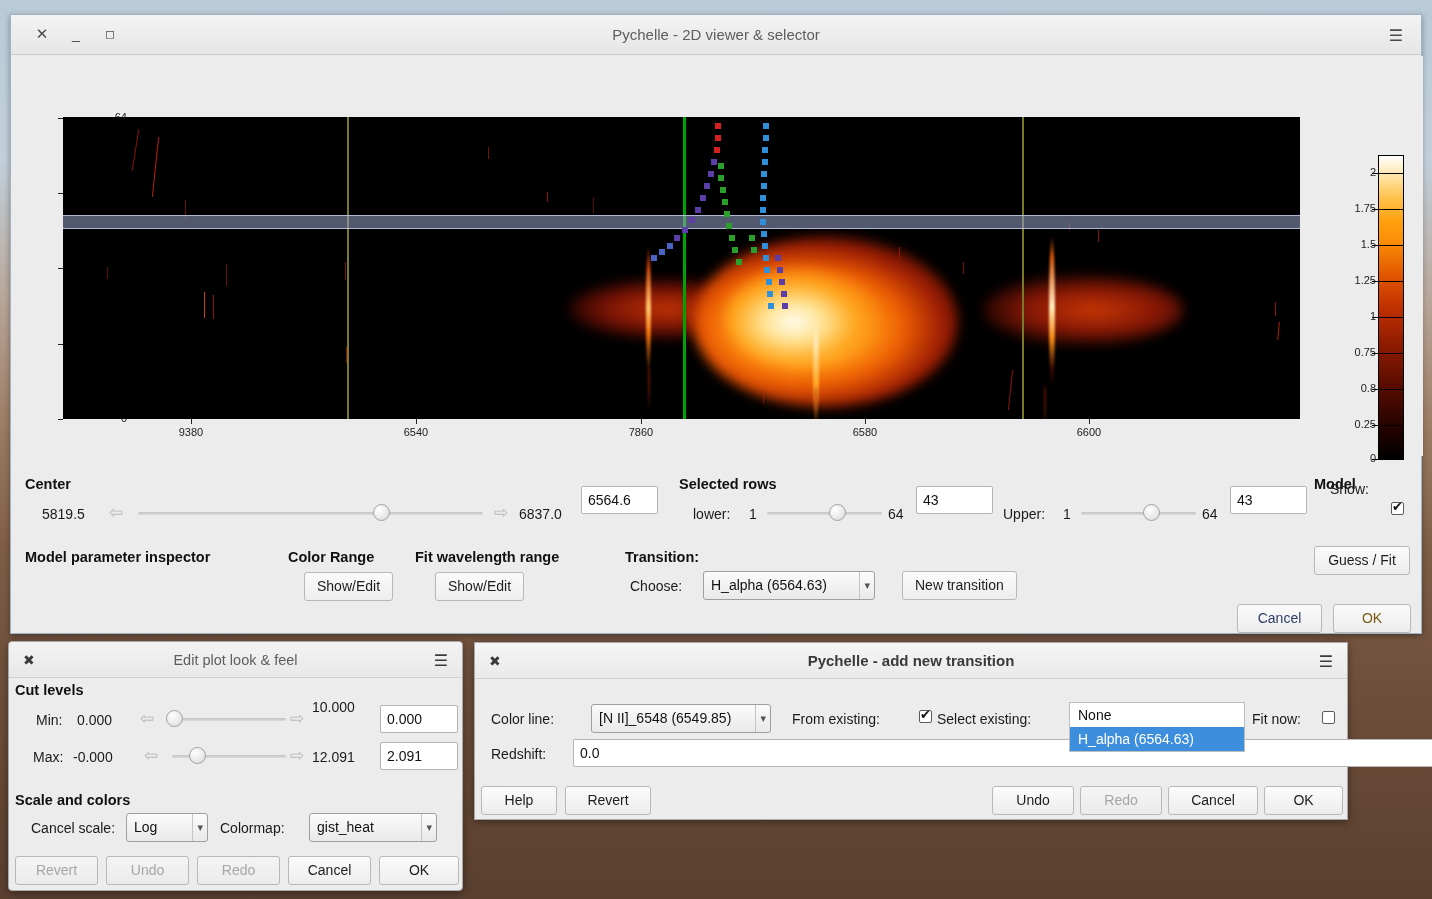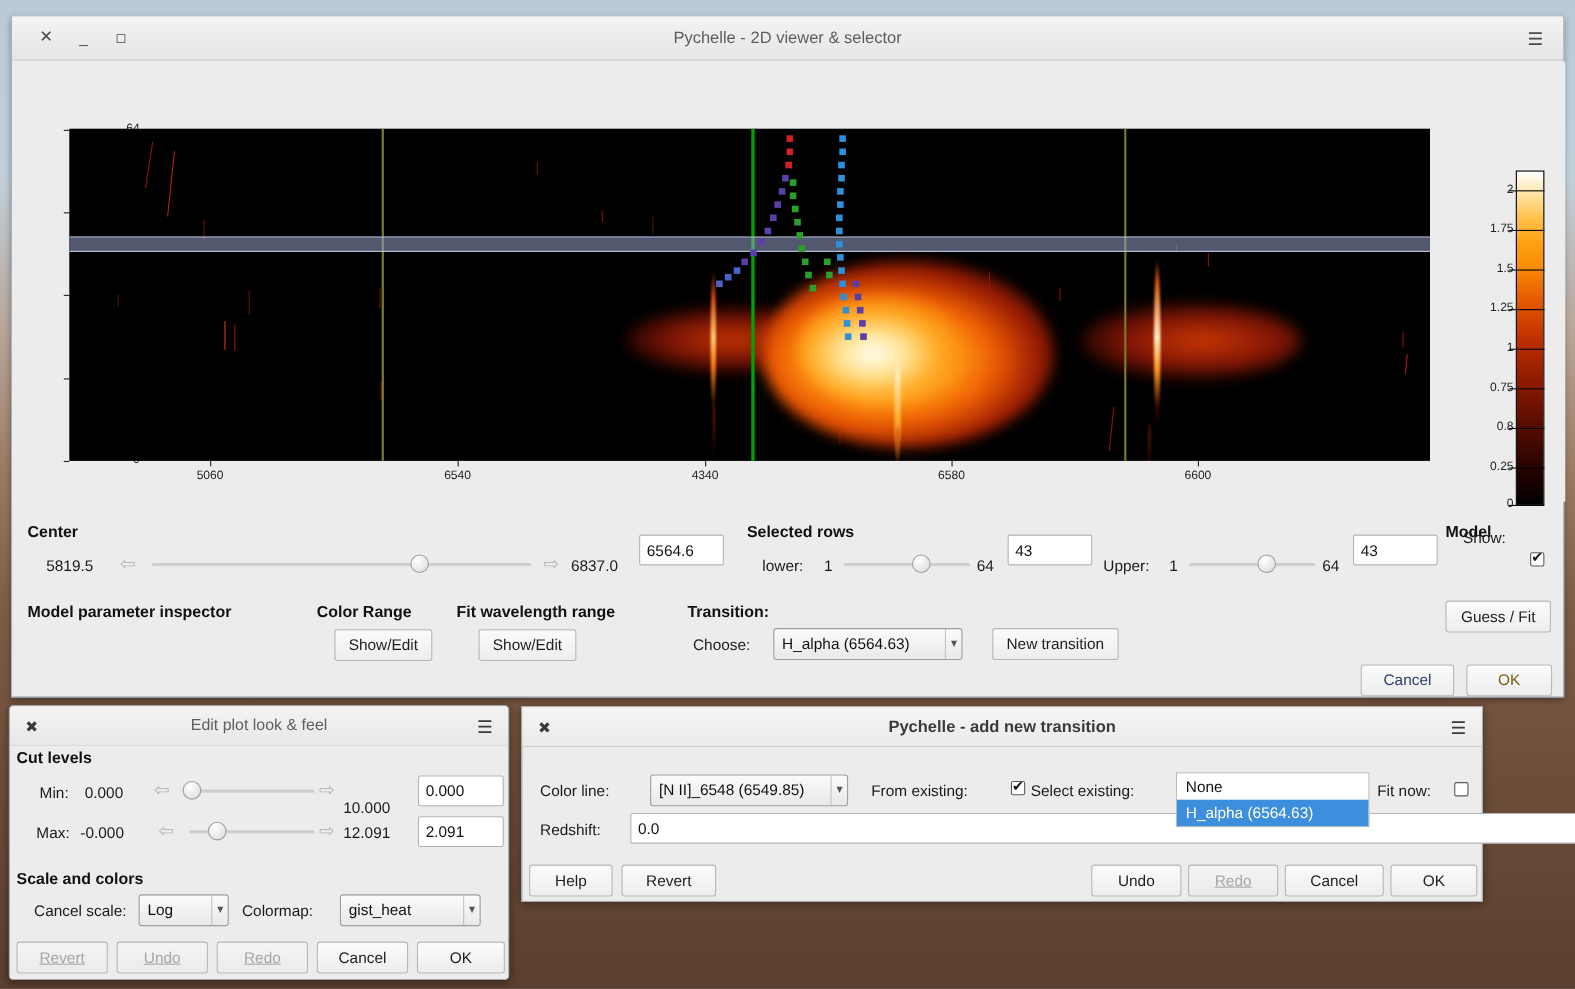--- a/index.html
+++ b/index.html
@@ -97,21 +97,21 @@
     background: radial-gradient(circle at 35% 30%, #ffffff, #e4e4e4 70%, #cfcfcf);
     border: 1px solid #a0a0a0;
   }
   .arrowL, .arrowR { position: absolute; color: #b8b8b8; font-size: 17px; }
   .btn {
     position: absolute; background: linear-gradient(180deg,#fbfbfb,#ededed);
     border: 1px solid #b8b8b8; border-radius: 3px;
     font-size: 14px; color: #1d1d1d; padding: 0 12px; height: 29px; line-height: 27px;
     text-align: center; white-space: nowrap;
   }
-  .btn.disabled { color: #a6a6a6; background: linear-gradient(180deg,#f4f4f4,#ebebeb); text-decoration: underline; }
+  .btn.disabled { color: #a6a6a6; background: linear-gradient(180deg,#f4f4f4,#ebebeb); }
   .combo {
     position: absolute; background: linear-gradient(180deg,#fbfbfb,#e9e9e9);
     border: 1px solid #9f9f9f; border-radius: 3px; height: 29px;
     font-size: 14px; color: #111; line-height: 27px; padding-left: 7px; padding-right: 20px;
     white-space: nowrap;
   }
   .combo .caret {
     position: absolute; right: 4px; top: 0; height: 27px; line-height: 27px;
     font-size: 11px; color: #555; border-left: 1px solid #c4c4c4; padding-left: 4px;
   }
@@ -178,25 +178,25 @@
     <div class="ytick-label" style="top:130px">48</div>
     <div class="ytick-mark" style="top:137px"></div>
     <div class="ytick-label" style="top:205px">32</div>
     <div class="ytick-mark" style="top:212px"></div>
     <div class="ytick-label" style="top:281px">16</div>
     <div class="ytick-mark" style="top:288px"></div>
     <div class="ytick-label" style="top:356px">0</div>
     <div class="ytick-mark" style="top:363px"></div>
 
     <div class="xtick-mark" style="left:180px"></div>
-    <div class="xtick-label" style="left:150px">5060</div>
+    <div class="xtick-label" style="left:150px">9380</div>
     <div class="xtick-mark" style="left:405px"></div>
     <div class="xtick-label" style="left:375px">6540</div>
     <div class="xtick-mark" style="left:630px"></div>
-    <div class="xtick-label" style="left:600px">4340</div>
+    <div class="xtick-label" style="left:600px">7860</div>
     <div class="xtick-mark" style="left:854px"></div>
     <div class="xtick-label" style="left:824px">6580</div>
     <div class="xtick-mark" style="left:1078px"></div>
     <div class="xtick-label" style="left:1048px">6600</div>
 
     <div id="plot-canvas">
 
       <div class="speck" style="left:72px; top:12px; height:42px; background:#8c1606; transform:rotate(9deg);"></div>
       <div class="speck" style="left:92px; top:20px; height:60px; background:#b81f08; transform:rotate(6deg);"></div>
       <div class="speck" style="left:122px; top:83px; height:18px; background:#6b1004;"></div>
@@ -397,21 +397,21 @@
   <div class="grp-title" style="left:6px; top:40px">Cut levels</div>
 
   <div class="lbl" style="left:27px; top:70px">Min:</div>
   <div class="lbl" style="left:68px; top:70px">0.000</div>
   <div class="arrowL" style="left:131px; top:66px">⇦</div>
   <div class="slider" style="left:157px; top:68px; width:120px">
     <div class="track"></div>
       <div class="knob" style="left:0px"></div>
   </div>
   <div class="arrowR" style="left:281px; top:66px">⇨</div>
-  <div class="lbl" style="left:303px; top:84px">10.000</div>
+  <div class="lbl" style="left:303px; top:57px">10.000</div>
   <div class="txtfield" style="left:371px; top:63px; width:78px">0.000</div>
 
   <div class="lbl" style="left:24px; top:107px">Max:</div>
   <div class="lbl" style="left:64px; top:107px">-0.000</div>
   <div class="arrowL" style="left:135px; top:103px">⇦</div>
   <div class="slider" style="left:163px; top:105px; width:114px">
     <div class="track"></div>
       <div class="knob" style="left:17px"></div>
   </div>
   <div class="arrowR" style="left:281px; top:103px">⇨</div>

